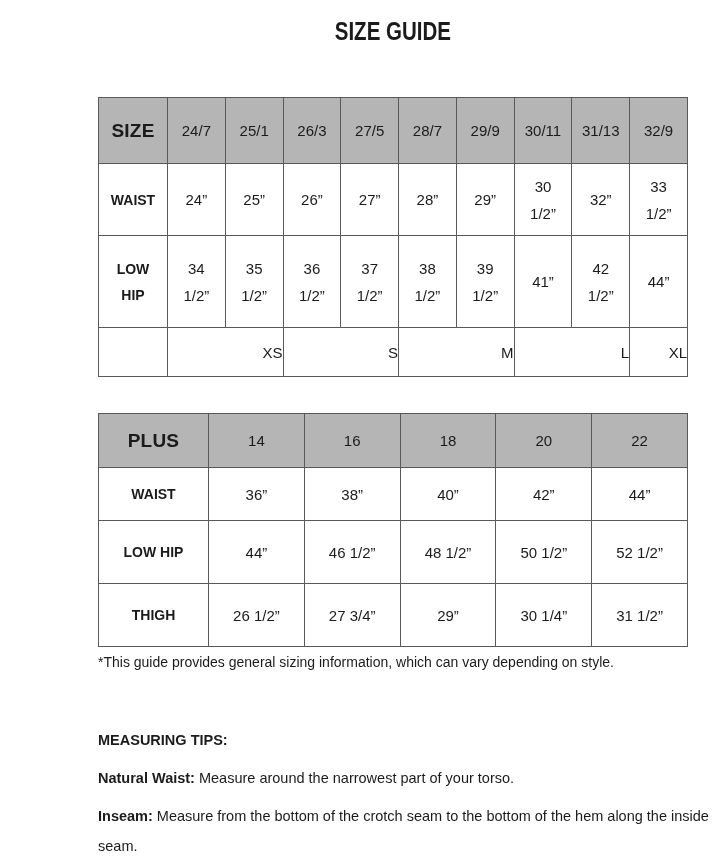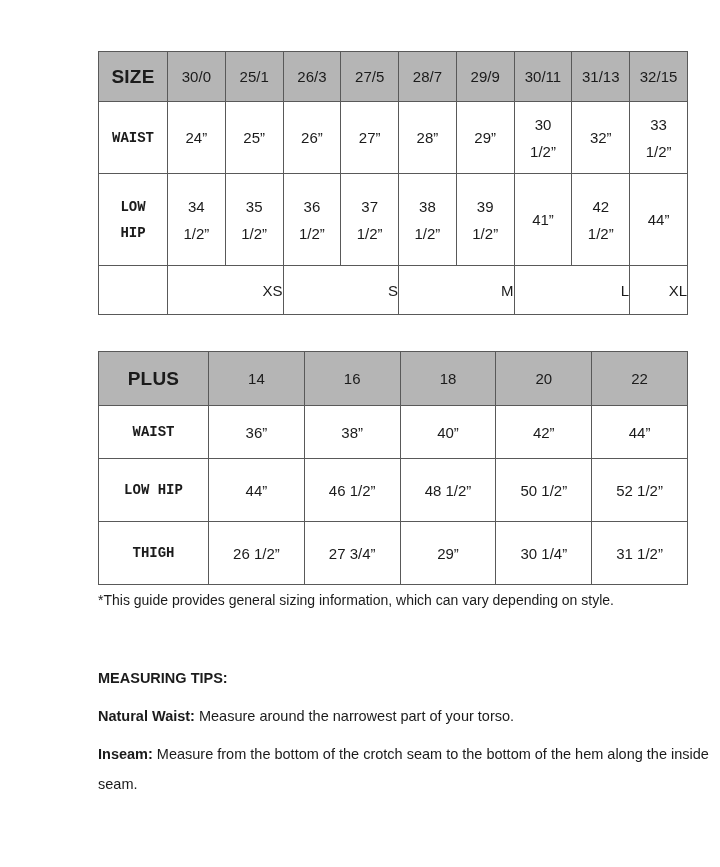--- a/index.html
+++ b/index.html
@@ -27,27 +27,27 @@
   }
   th,td{
     border:1px solid var(--border);
     padding:0;vertical-align:middle;
     white-space:pre-line;
     font-weight:normal;
   }
   thead th{background:var(--header-fill);}
   th.table-title{font-size:19px;font-weight:bold;letter-spacing:0.2px;}
   th.col-header{font-size:15px;}
-  th.row-label{font-size:14px;font-weight:bold;line-height:26px;background:#fff;font-family:Liberation Mono, monospace;}
+  th.row-label{font-size:14px;font-weight:bold;line-height:26px;background:#fff;}
   td.value{font-size:15px;line-height:27px;}
   td.group{font-size:15px;text-align:right;}
 
   #size-table{margin-top:51px;}
   #size-table col:first-child{width:69px;}
-  #size-table thead tr{height:50px;}
+  #size-table thead tr{height:66px;}
   #size-table tbody tr:nth-child(1){height:72px;}
   #size-table tbody tr:nth-child(2){height:92px;}
   #size-table tbody tr:nth-child(3){height:49px;}
 
   #plus-table{margin-top:36px;padding-left:36px;}
   #plus-table col:first-child{width:110px;}
   #plus-table thead tr{height:54px;}
   #plus-table tbody tr:nth-child(1){height:53px;}
   #plus-table tbody tr:nth-child(2){height:63px;}
   #plus-table tbody tr:nth-child(3){height:63px;}
@@ -61,46 +61,47 @@
     margin:48px 0 0 0;font-size:14.5px;font-weight:bold;line-height:30px;
   }
   .tip{margin:8px 0 0 0;font-size:14.5px;line-height:30px;}
   .tip strong{padding-right:4px;}
 </style>
 </head>
 <body>
 
 <div class="content">
 
+  <h1 class="page-title"><span class="condense">SIZE GUIDE</span></h1>
 
   <table id="size-table">
       <colgroup>
         <col>
         <col>
         <col>
         <col>
         <col>
         <col>
         <col>
         <col>
         <col>
         <col>
       </colgroup>
       <thead>
         <tr>
           <th class="table-title">SIZE</th>
-          <th class="col-header">30/0</th>
+          <th class="col-header">24/7</th>
           <th class="col-header">25/1</th>
           <th class="col-header">26/3</th>
           <th class="col-header">27/5</th>
           <th class="col-header">28/7</th>
           <th class="col-header">29/9</th>
           <th class="col-header">30/11</th>
           <th class="col-header">31/13</th>
-          <th class="col-header">32/15</th>
+          <th class="col-header">32/9</th>
         </tr>
       </thead>
       <tbody>
         <tr>
           <th class="row-label">WAIST</th>
           <td class="value">24”</td>
           <td class="value">25”</td>
           <td class="value">26”</td>
           <td class="value">27”</td>
           <td class="value">28”</td>

